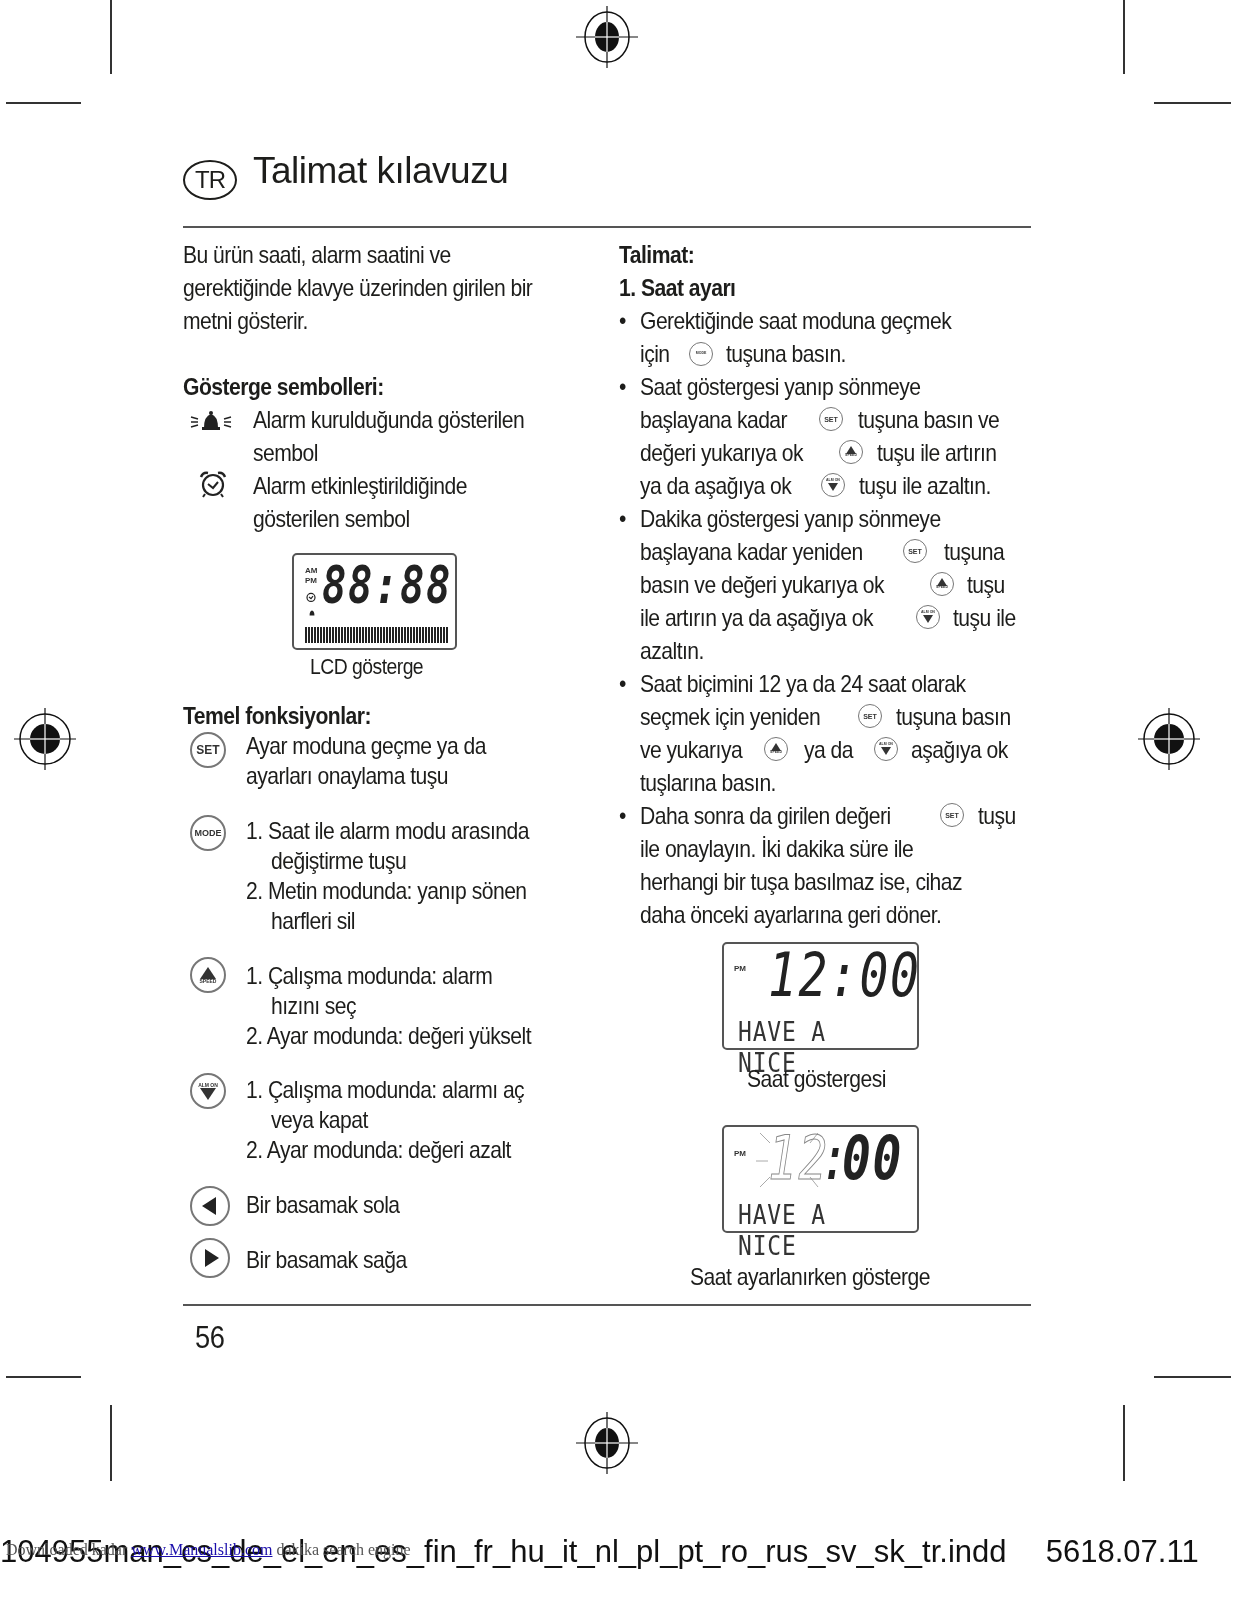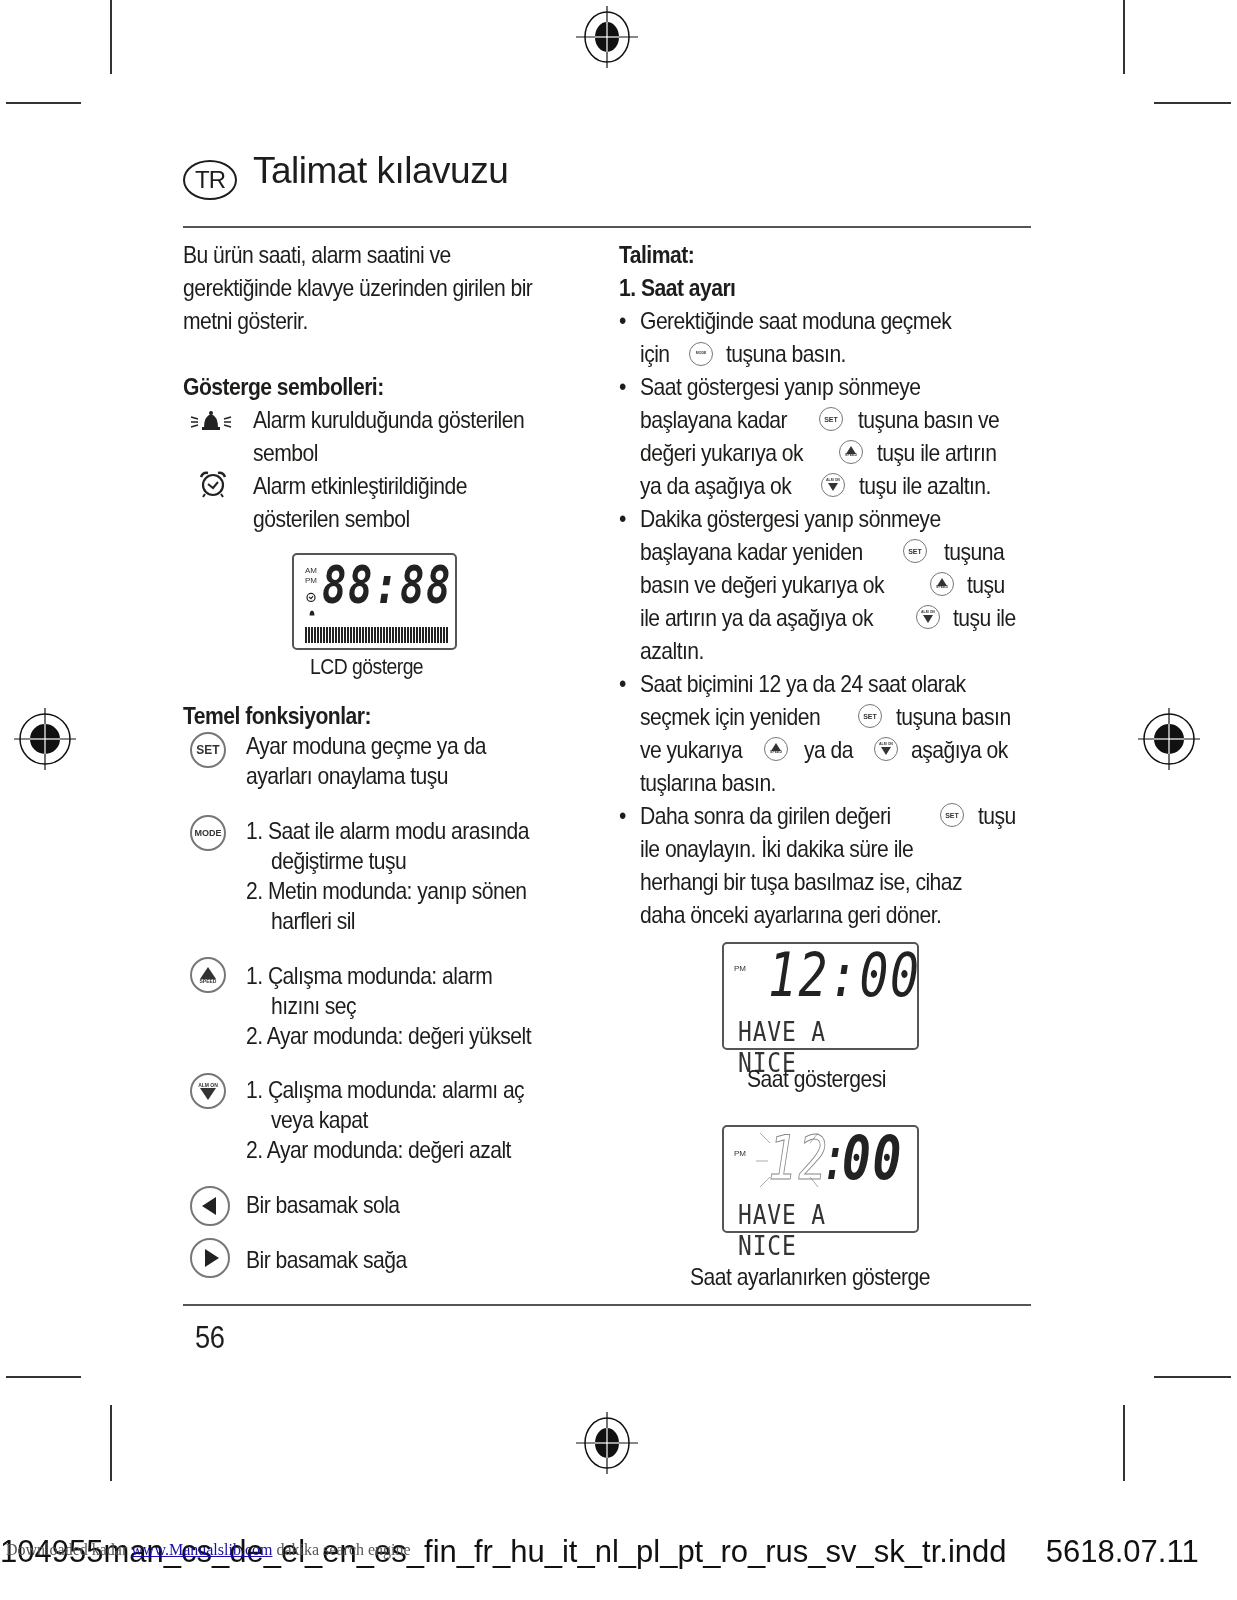--- a/index.html
+++ b/index.html
@@ -40,21 +40,21 @@
     .btn-icon.sm .tri-down { border-left-width: 5px; border-right-width: 5px; border-top-width: 8px; }
     .tri-left { width: 0; height: 0; border-top: 9px solid transparent; border-bottom: 9px solid transparent; border-right: 14px solid #222; margin-right: 3px; }
     .tri-right { width: 0; height: 0; border-top: 9px solid transparent; border-bottom: 9px solid transparent; border-left: 14px solid #222; margin-left: 3px; }
     .micro { font-size: 5px; font-weight: bold; letter-spacing: 0; }
     .btn-icon.sm .micro { font-size: 3.5px; }
 
     
     .lcd {
       position: absolute; border: 2px solid #555; border-radius: 5px; background: #fff; box-sizing: border-box;
     }
-    .lcd-small-label { position: absolute; font-size: 8px; font-weight: normal; color: #333; }
+    .lcd-small-label { position: absolute; font-size: 8px; font-weight: bold; color: #333; }
     .lcd-digits { position: absolute; font-family: "DejaVu Sans Mono", monospace; font-weight: bold; color: #222; font-style: italic; letter-spacing: 2px; }
     .lcd-text { position: absolute; font-family: "DejaVu Sans Mono", monospace; color: #333; letter-spacing: 1px; }
     .barcode {
       position: absolute; background: repeating-linear-gradient(90deg, #222 0 2px, #fff 2px 3px);
     }
 
     .footer-strip { position: absolute; left: 0; top: 1526px; font-size: 31px; white-space: nowrap; color: #111; margin-top: 8px; }
     .dl-note { position: absolute; left: 6px; top: 1541px; font-family: "Liberation Serif", serif; font-size: 16px; color: #555; white-space: nowrap; }
     .dl-note a { color: #1a0dab; text-decoration: underline; }
   </style>

